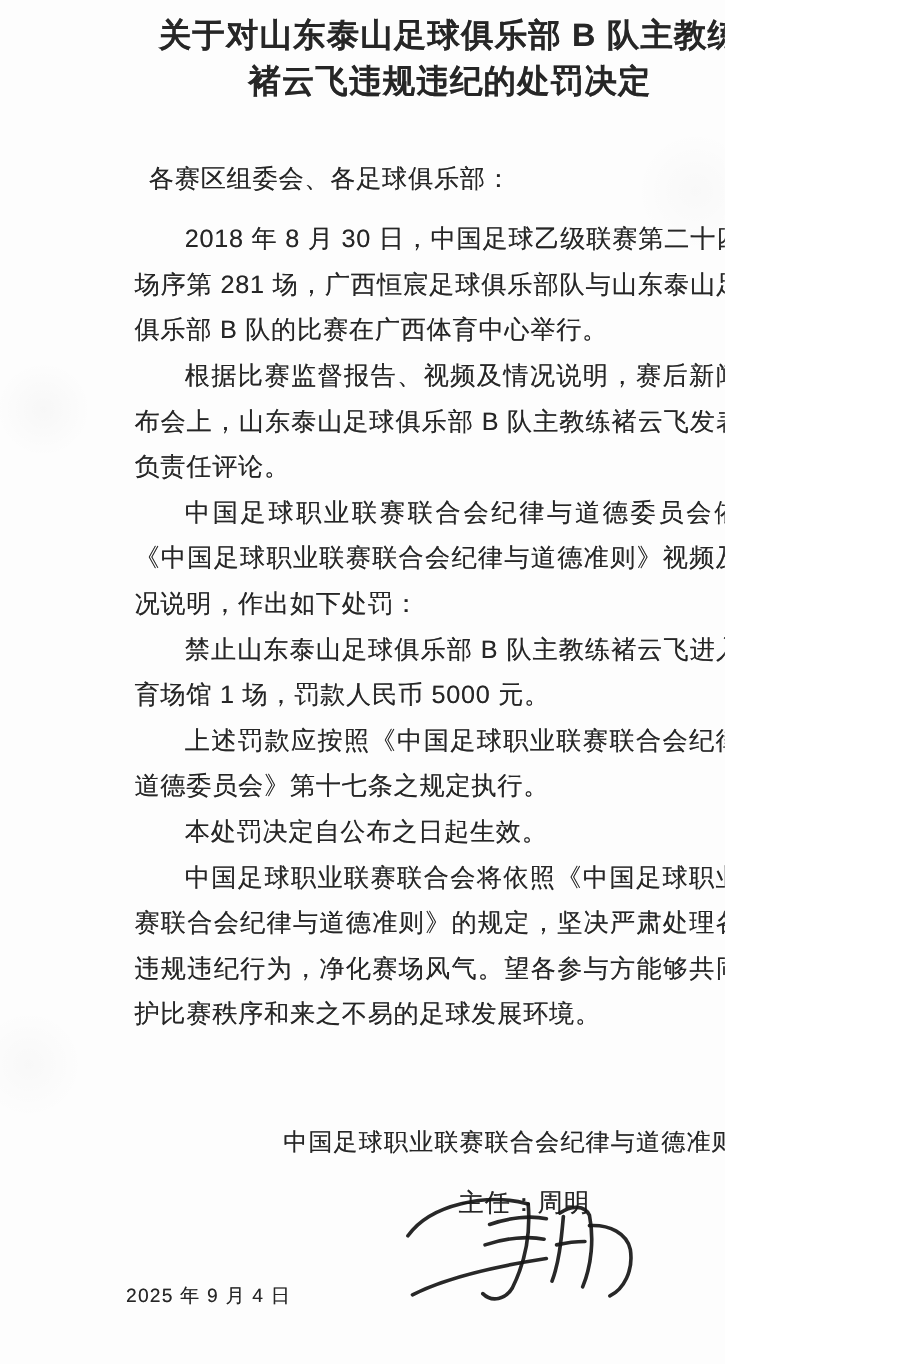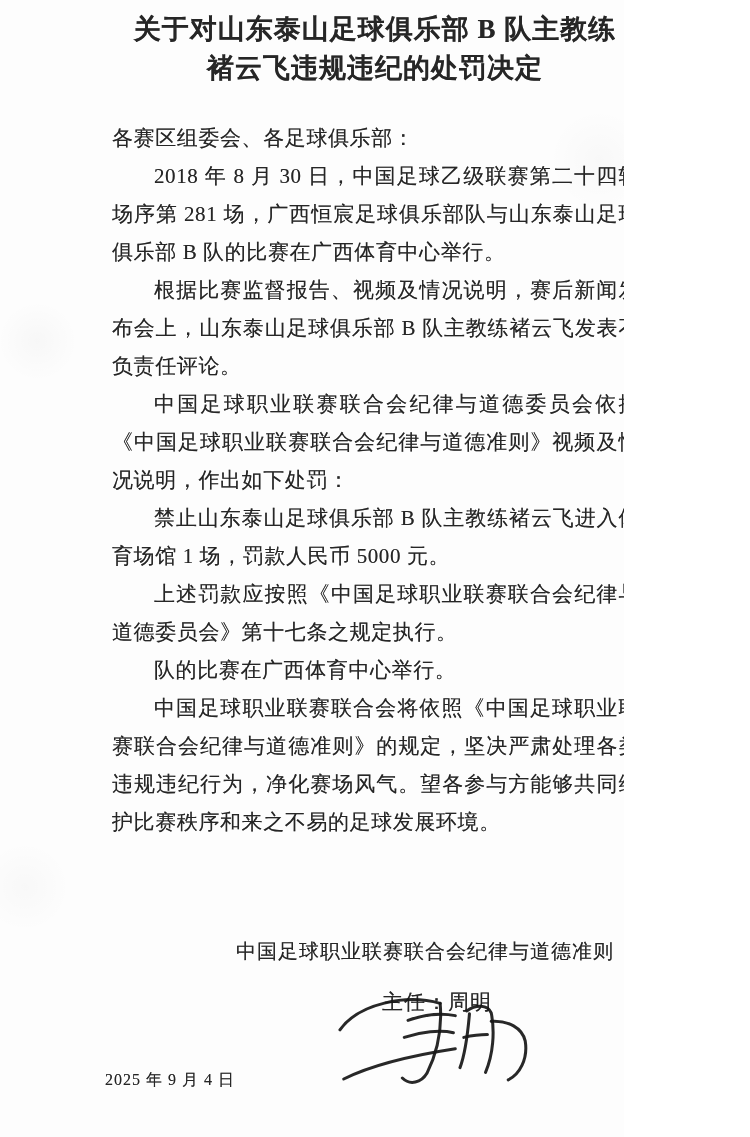--- a/index.html
+++ b/index.html
@@ -12,23 +12,22 @@
     position: relative;
     width: 604px;
     height: 1137px;
     overflow: hidden;
     background:
       radial-gradient(circle at 6% 30%, rgba(0,0,0,0.025), transparent 40px),
       radial-gradient(circle at 96% 14%, rgba(0,0,0,0.02), transparent 50px),
       radial-gradient(circle at 4% 78%, rgba(0,0,0,0.02), transparent 45px),
       var(--background, #fdfdfd);
     color: var(--text, #262626);
-    font-family: Liberation Serif, serif;
+    font-family: Liberation Sans, sans-serif;
     text-shadow: 0 0 0.5px rgba(45,45,45,0.55);
-    padding-left: 20px;
   }
   .doc-title {
     position: absolute;
     top: 10px;
     left: 0;
     width: 750px;
     margin: 0;
     text-align: center;
     font-size: 27px;
     font-weight: bold;
@@ -39,21 +38,21 @@
   .body-text {
     position: absolute;
     top: 119px;
     left: 112px;
     width: 528px;
     font-size: 21px;
     line-height: 38px;
     letter-spacing: 0.6px;
     text-align: justify;
   }
-  .salutation { margin: 0; }
+  .salutation { margin: 12px; }
   .paragraphs { margin: 0; }
   .para { margin: 0; text-indent: 2em; }
   .signature-block {
     position: absolute;
     top: 938px;
     left: 105px;
     width: 640px;
     height: 195px;
     font-size: 20px;
     letter-spacing: 1px;
@@ -111,21 +110,21 @@
   </h1>
 
   <div class="body-text">
     <p class="salutation">各赛区组委会、各足球俱乐部：</p>
     <div class="paragraphs">
         <p class="para">2018 年 8 月 30 日，中国足球乙级联赛第二十四轮场序第 281 场，广西恒宸足球俱乐部队与山东泰山足球俱乐部 B 队的比赛在广西体育中心举行。</p>
         <p class="para">根据比赛监督报告、视频及情况说明，赛后新闻发布会上，山东泰山足球俱乐部 B 队主教练褚云飞发表不负责任评论。</p>
         <p class="para">中国足球职业联赛联合会纪律与道德委员会依据《中国足球职业联赛联合会纪律与道德准则》视频及情况说明，作出如下处罚：</p>
         <p class="para">禁止山东泰山足球俱乐部 B 队主教练褚云飞进入体育场馆 1 场，罚款人民币 5000 元。</p>
         <p class="para">上述罚款应按照《中国足球职业联赛联合会纪律与道德委员会》第十七条之规定执行。</p>
-        <p class="para">队的比赛在广西体育中心举行。</p>
+        <p class="para">本处罚决定自公布之日起生效。</p>
         <p class="para">中国足球职业联赛联合会将依照《中国足球职业联赛联合会纪律与道德准则》的规定，坚决严肃处理各类违规违纪行为，净化赛场风气。望各参与方能够共同维护比赛秩序和来之不易的足球发展环境。</p>
       </div>
   </div>
 
   <div class="signature-block">
     <p class="sig-org">中国足球职业联赛联合会纪律与道德准则</p>
     <p class="sig-signer">主任：周明</p>
     <svg class="sig-handwriting" viewBox="0 0 230 110" aria-hidden="true">
       <path d="M6,40 C26,12 76,2 112,12"></path>
       <path d="M112,12 C114,36 110,62 98,86 C92,96 80,99 72,91"></path>

